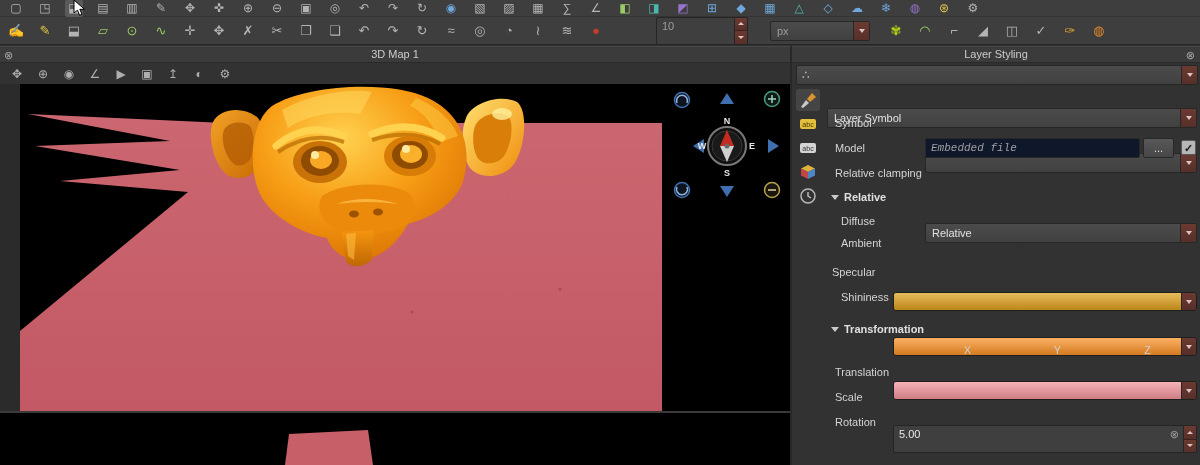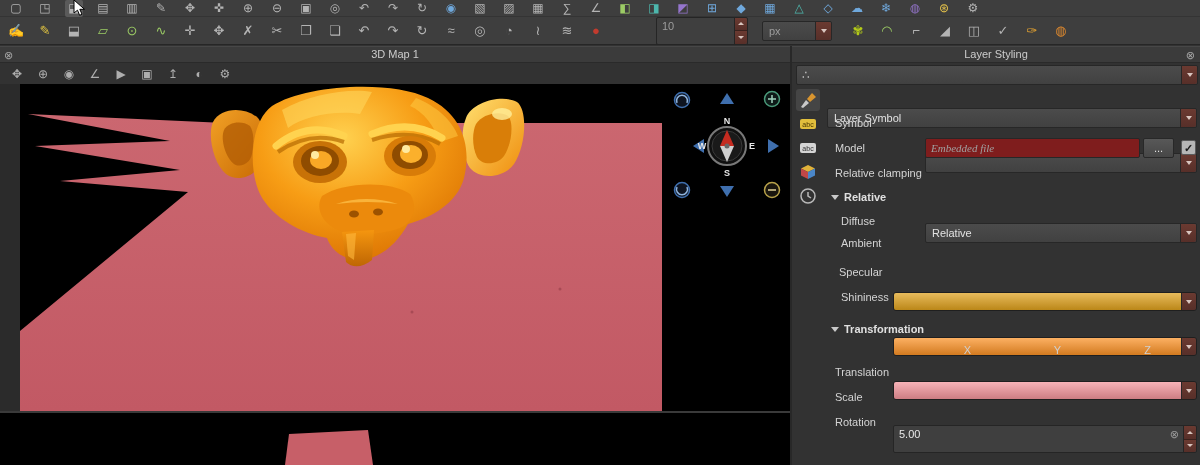--- a/index.html
+++ b/index.html
@@ -32,22 +32,22 @@
              border-left:1px solid #252525;border-radius:0 2px 2px 0;overflow:hidden}
   .spin-btns i{flex:1;background:linear-gradient(#6b3a31,#572f29);display:flex;align-items:center;justify-content:center}
   .spin-btns i.up{border-bottom:1px solid #3a211c}
   .spin-btns i.up::after{content:"";border-left:3px solid transparent;border-right:3px solid transparent;
                          border-bottom:3.5px solid #d9c6c0}
   .spin-btns i.dn::after{content:"";border-left:3px solid transparent;border-right:3px solid transparent;
                          border-top:3.5px solid #d9c6c0}
   .lbl{color:#d4d4d4;white-space:nowrap}
   .btn{background:linear-gradient(#585858,#474747);border:1px solid #282828;border-radius:2px;
        color:#e0e0e0;font-size:11px;line-height:1}
-  .inp{height:20px;background:#7f1d1d;border:1px solid #272727;border-radius:2px;color:#e2e2e2;
-       padding:0 5px;font-family:Liberation Serif, serif;font-size:11px}
+  .inp{height:20px;background:#0f172a;border:1px solid #272727;border-radius:2px;color:#e2e2e2;
+       padding:0 5px;font-family:Liberation Mono, monospace;font-size:11px}
   .inp::placeholder{color:#a0a0a0;font-style:italic}
   .checkbox{width:15px;height:15px;background:#b6b6b6;border:1px solid #5a5a5a;border-radius:2px;
             text-align:center;line-height:14px;color:#1d1d1d;font-weight:bold;font-size:11px}
   .colorbtn{position:relative;height:19px;border:1px solid #1f1f1f;border-radius:3px}
   .color-fill{position:absolute;left:0;top:0;right:15px;bottom:0;border-radius:2px 0 0 2px;
               background-image:linear-gradient(rgba(255,255,255,.28),rgba(0,0,0,.16))}
   .colorbtn .combo-arrow{width:15px}
   .grp{display:flex;align-items:center;gap:5px}
   .grp-tri{width:0;height:0;border-left:4px solid transparent;border-right:4px solid transparent;
            border-top:5px solid #c9c9c9}
@@ -136,21 +136,21 @@
       <span class="tbi">≋</span>
       <span class="tbi" style="color: rgb(194, 59, 46);">●</span>
     </div>
   <div class="spin" style="width:92px;margin-left:40px;flex:none">
     <span class="spin-val" style="color:#9d9d9d">10</span>
     <span class="spin-btns">
         <i class="up"></i>
         <i class="dn"></i>
       </span>
   </div>
-  <div class="combo" style="width:70px;margin-left:14px;flex:none">
+  <div class="combo" style="width:100px;margin-left:22px;flex:none">
     <span class="combo-text" style="color:#9d9d9d">px</span>
     <span class="combo-arrow">
         <i></i>
       </span>
   </div>
   <div class="tbgroup" style="margin-left:10px">
       <span class="tbi" style="color: rgb(181, 204, 24);">✾</span>
       <span class="tbi" style="color: rgb(156, 204, 101);">◠</span>
       <span class="tbi">⌐</span>
       <span class="tbi">◢</span>
@@ -367,21 +367,21 @@
   </div>
 
   <span class="lbl abs" style="left:49px;top:171px;line-height:19px">Ambient</span>
   <div class="colorbtn abs" style="left:101px;top:175px;width:304px">
     <span class="color-fill" style="background-color: rgb(251, 146, 38);"></span>
     <span class="combo-arrow">
         <i></i>
       </span>
   </div>
 
-  <span class="lbl abs" style="left:47px;top:200px;line-height:19px">Specular</span>
+  <span class="lbl abs" style="left:40px;top:200px;line-height:19px">Specular</span>
   <div class="colorbtn abs" style="left:101px;top:200px;width:304px">
     <span class="color-fill" style="background-color: rgb(244, 149, 156);"></span>
     <span class="combo-arrow">
         <i></i>
       </span>
   </div>
 
   <span class="lbl abs" style="left:49px;top:225px;line-height:19px">Shininess</span>
   <div class="spin abs" style="left:101px;top:225px;width:304px">
     <span class="spin-val">5.00</span>

